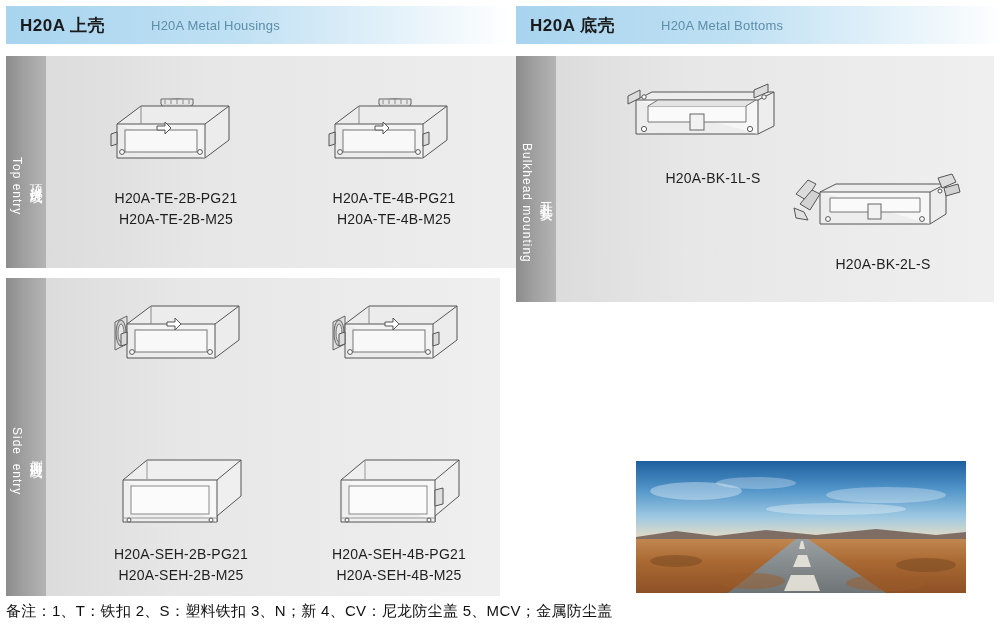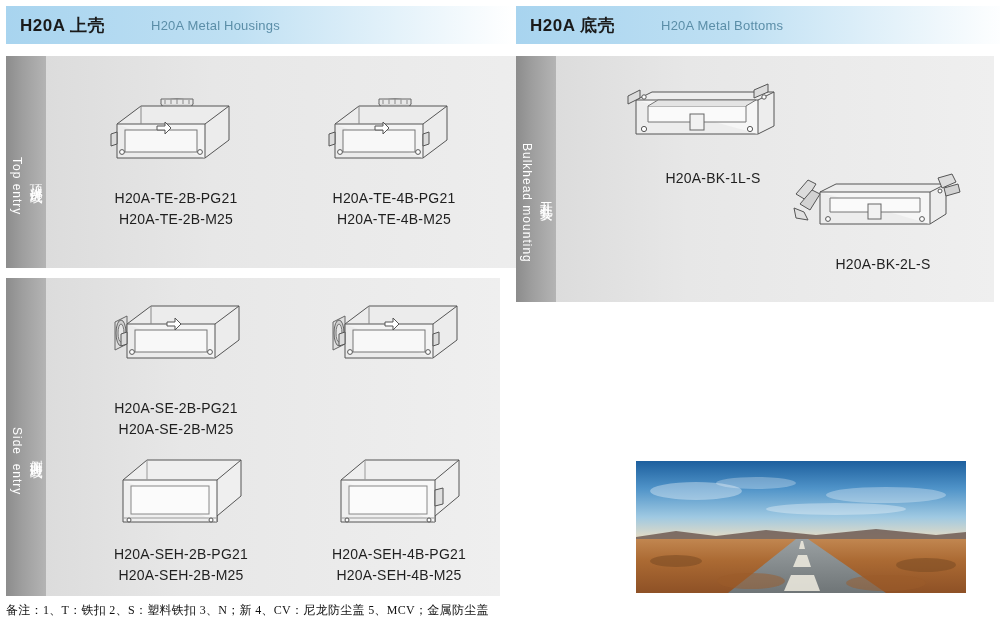--- a/index.html
+++ b/index.html
@@ -87,25 +87,24 @@
   .drawing {
     display: block;
     margin: 0 auto 6px auto;
   }
 
   
   .footnote {
     position: absolute;
     left: 6px;
     top: 602px;
-    font-size: 12px;
+    font-size: 15px;
     color: #111111;
     letter-spacing: 0.3px;
     white-space: nowrap;
-    font-family: Liberation Serif, serif;
   }
 
   
   .photo {
     position: absolute;
     left: 636px;
     top: 461px;
     width: 330px;
     height: 132px;
     overflow: hidden;
@@ -208,22 +207,20 @@
           <path d="M26 36 L114 36 L114 70" fill="#f4f4f4" stroke="#555"></path>
           <path d="M114 36 L138 18" stroke="#555"></path>
           <rect x="34" y="42" width="72" height="22" fill="#f8f8f8" stroke="#777"></rect>
           <path d="M66 34 L74 34 L74 30 L80 36 L74 42 L74 38 L66 38 Z" fill="#fff" stroke="#555"></path>
           <path d="M20 46 L26 44 L26 56 L20 58 Z" fill="#dcdcdc" stroke="#555"></path>
           <circle cx="31" cy="64" r="2.4" fill="#fff" stroke="#555"></circle>
           <circle cx="109" cy="64" r="2.4" fill="#fff" stroke="#555"></circle>
           <path d="M50 18 L50 36" stroke="#888"></path>
         </g>
       </svg>
-      <div class="caption">H20A-SE-2B-PG21
-H20A-SE-2B-M25</div>
     </div>
 
     <div class="product" style="left:268px; top:10px; width:160px;">
       <svg class="drawing" width="150" height="104" viewBox="0 0 150 104">
         <g fill="none" stroke="#555" stroke-width="1">
           <path d="M14 34 L26 28 L26 56 L14 62 Z" fill="#dfdfdf" stroke="#666"></path>
           <ellipse cx="20" cy="45" rx="5" ry="13" fill="#cfcfcf" stroke="#666"></ellipse>
           <ellipse cx="20" cy="45" rx="3" ry="9" fill="#e6e6e6" stroke="#777"></ellipse>
           <path d="M26 36 L50 18 L138 18 L138 52 L114 70 L26 70 Z" fill="#ececec" stroke="#555"></path>
           <path d="M26 36 L114 36 L114 70" fill="#f4f4f4" stroke="#555"></path>

